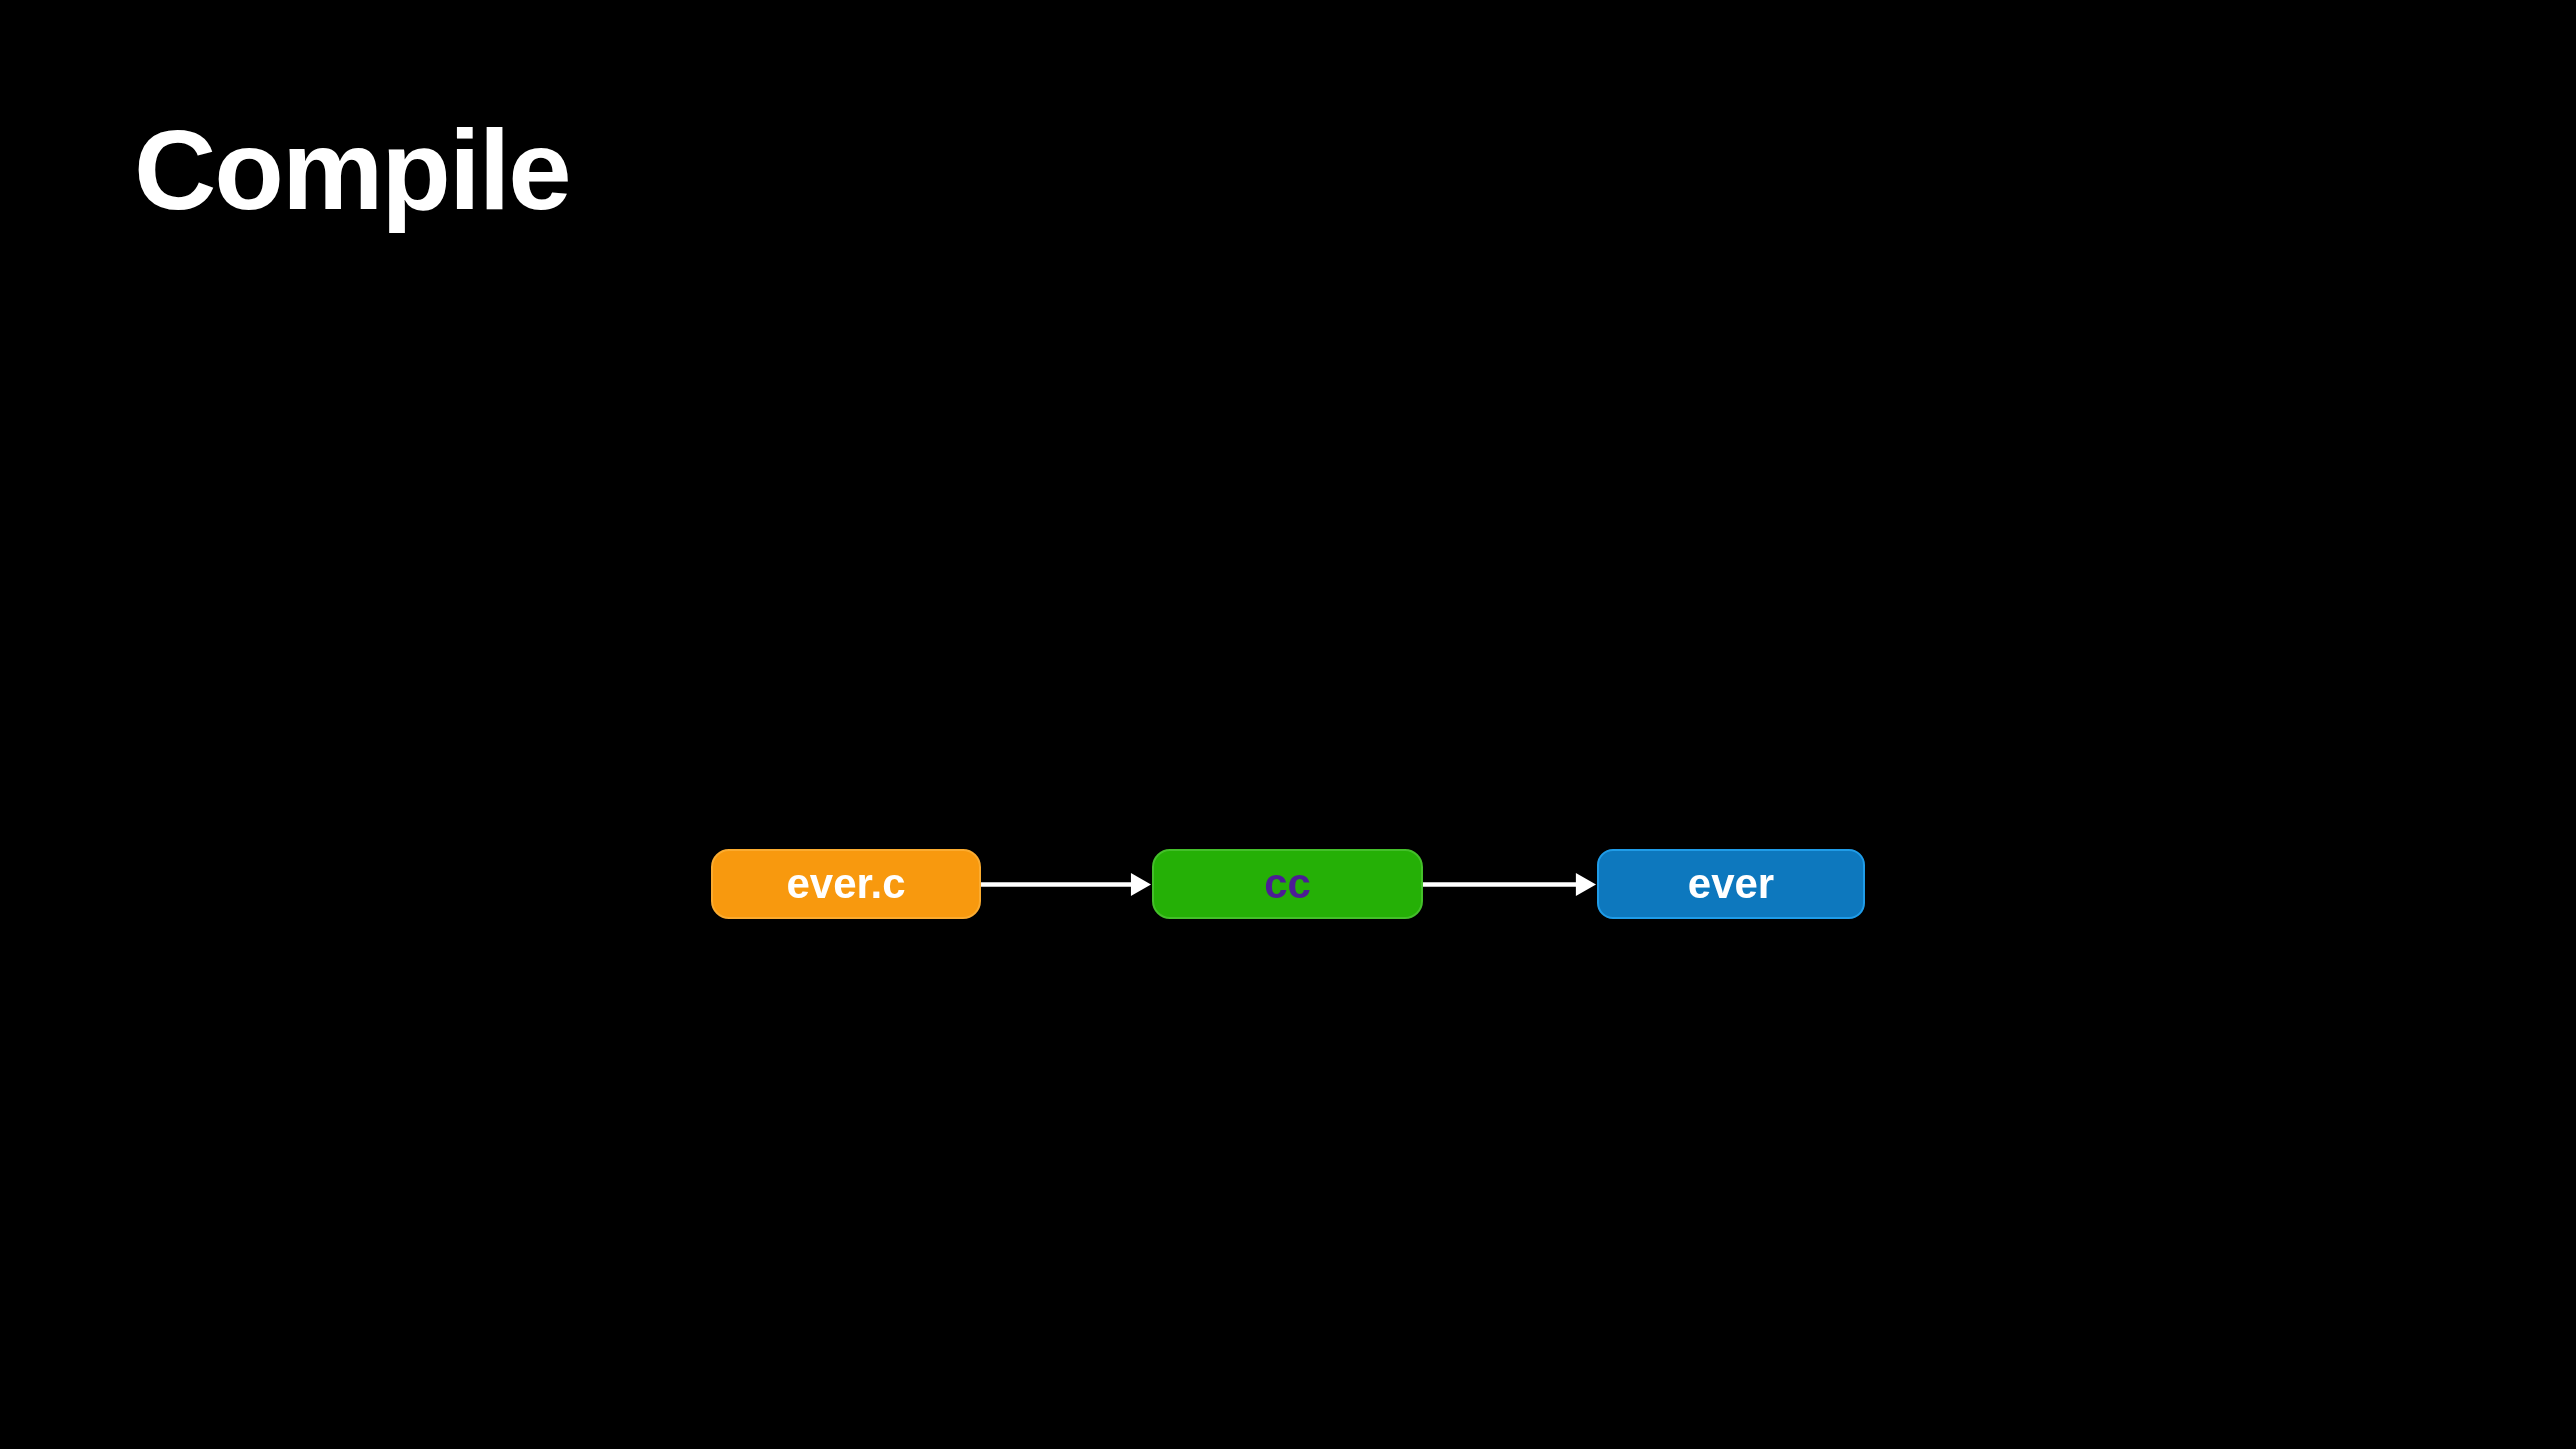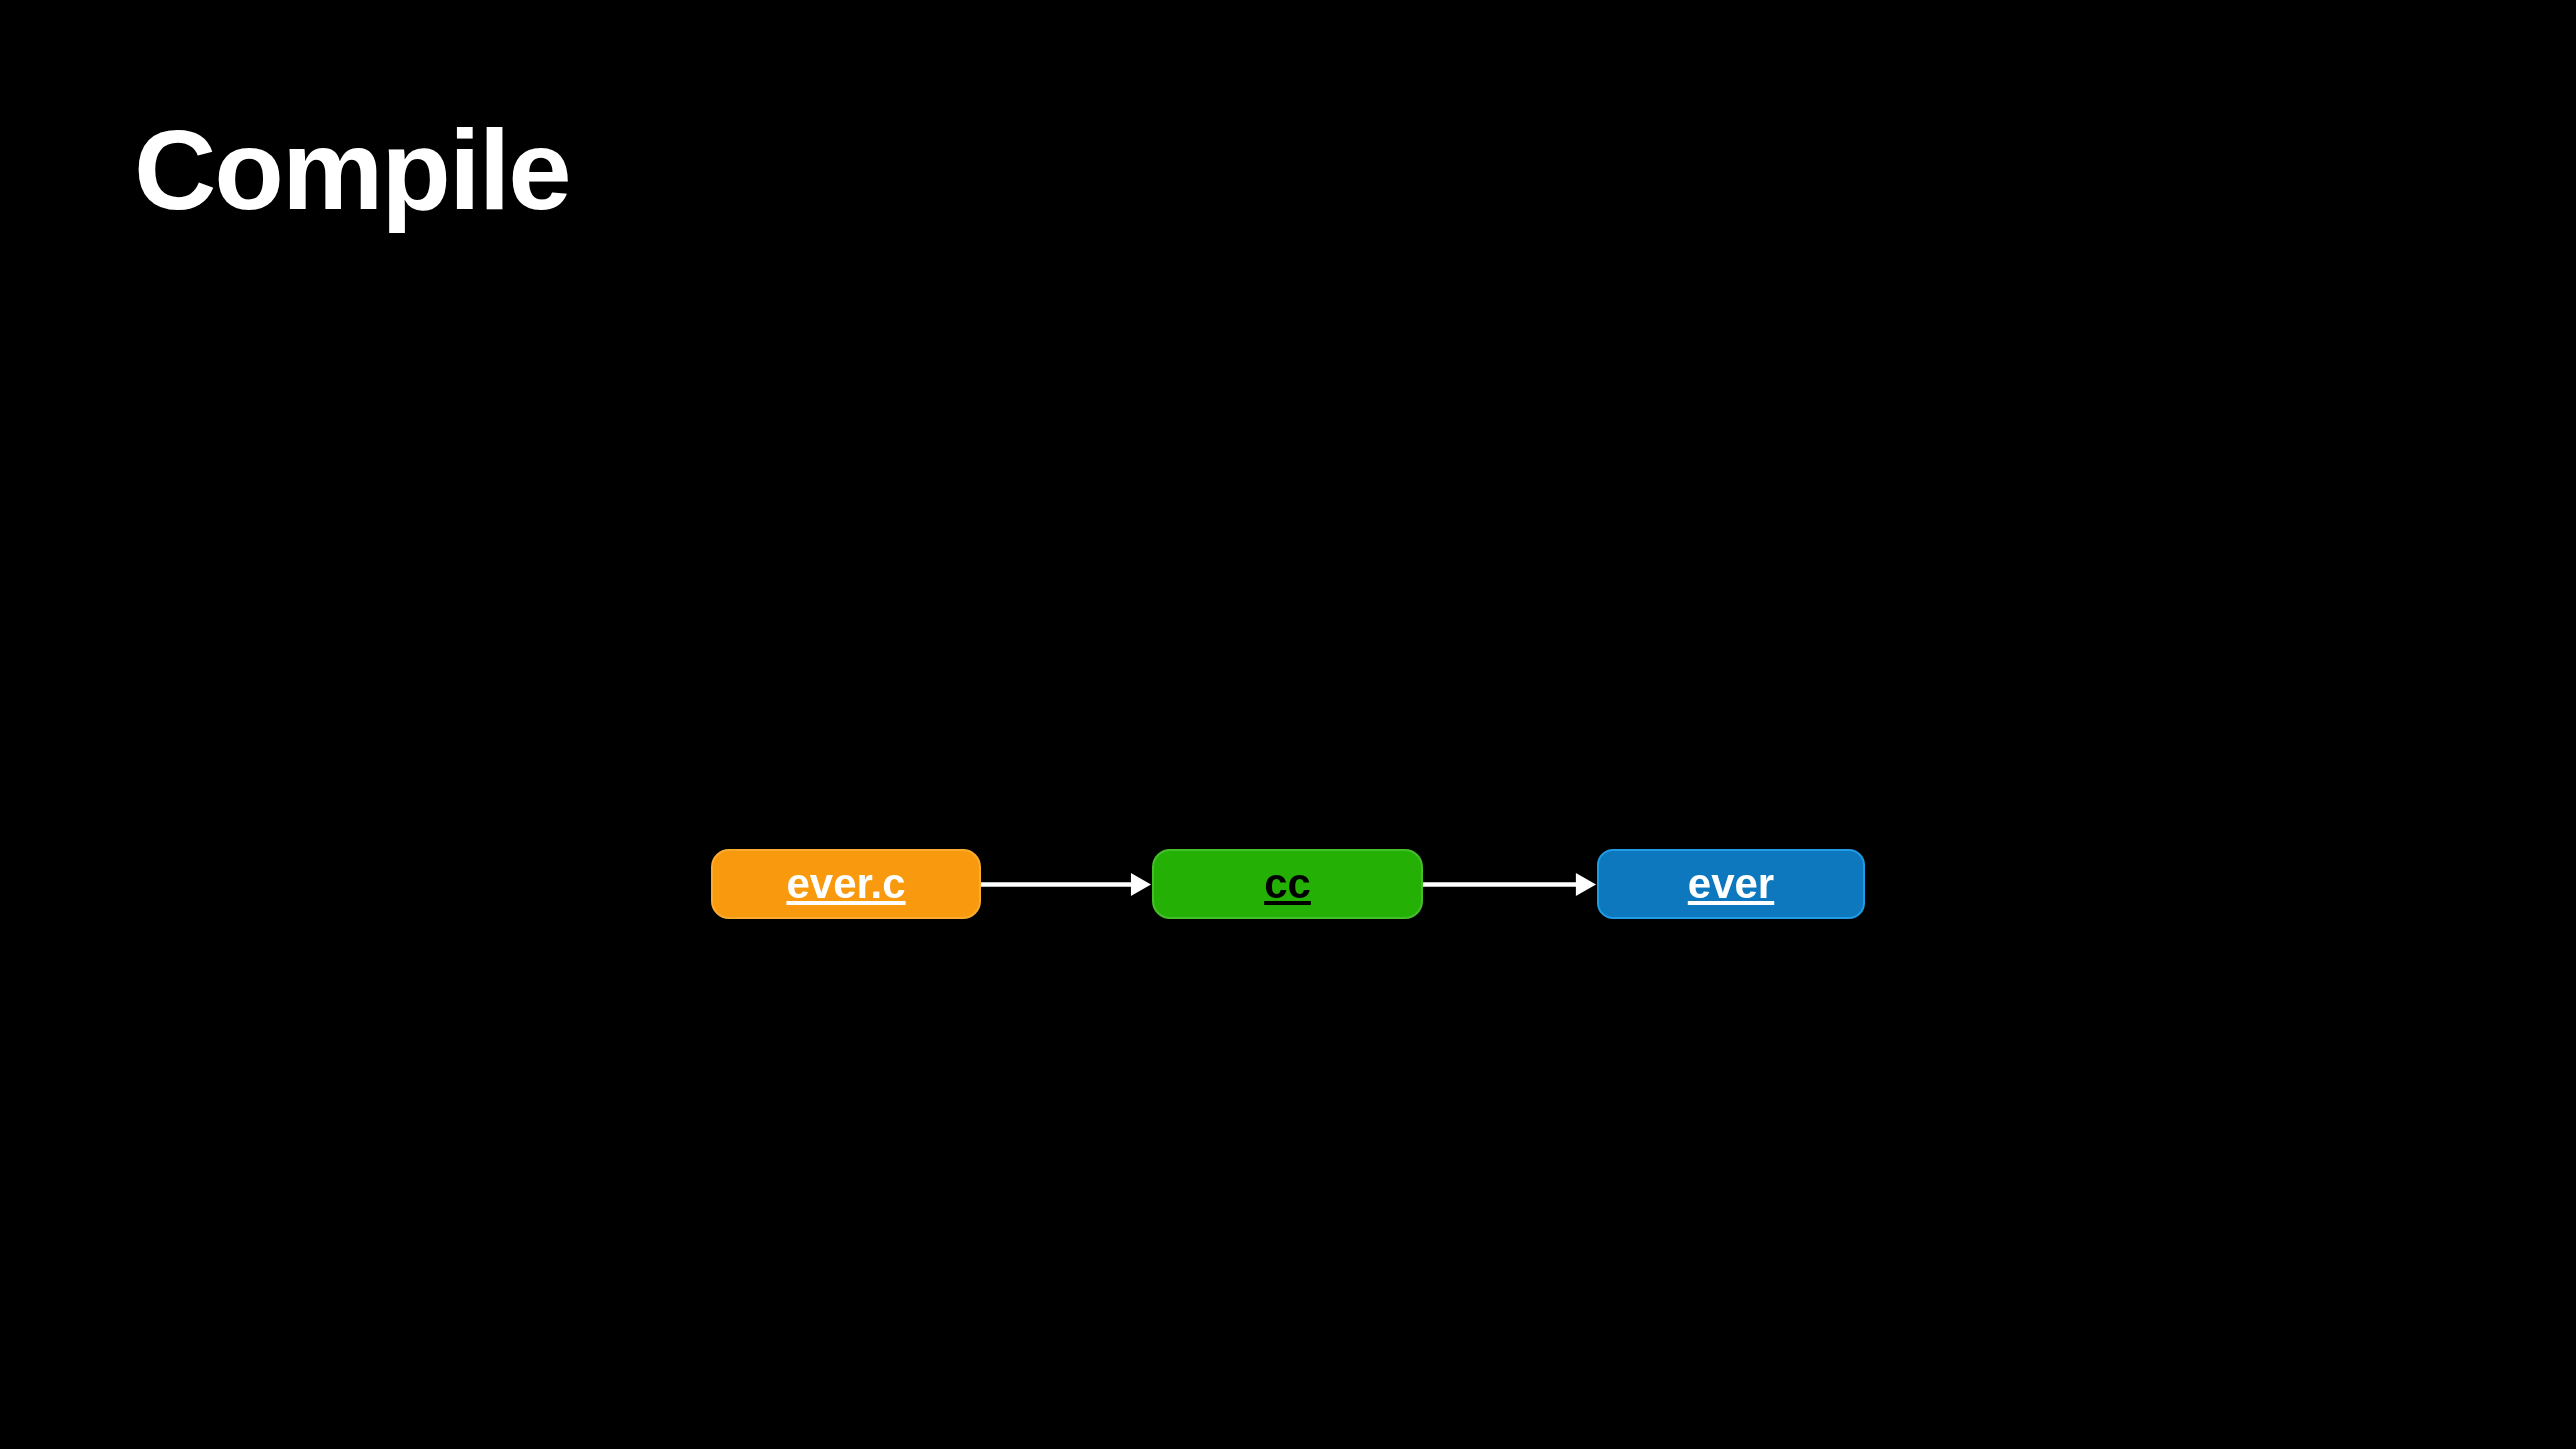--- a/index.html
+++ b/index.html
@@ -40,21 +40,20 @@
     box-sizing: border-box;
     border: 2px solid transparent;
     border-radius: 18px;
     display: flex;
     align-items: center;
     justify-content: center;
     color: #ffffff;
     font-size: 42px;
     font-weight: 700;
     white-space: nowrap;
-    text-decoration: underline;
   }
   #node-0 { left: 711px; width: 270px; }
   #node-1 { left: 1152px; width: 271px; }
   #node-2 { left: 1597px; width: 268px; border-radius: 16px; }
   .flow-arrow {
     position: absolute;
     top: 871px;
     height: 27px;
     display: block;
   }
@@ -70,21 +69,21 @@
 
   <div class="node" id="node-0" style="background: rgb(248, 153, 14); border-color: rgb(251, 171, 47); color: rgb(255, 255, 255);">
     <span>ever.c</span>
   </div>
 
   <svg class="flow-arrow" id="arrow-0" viewBox="0 0 254 40">
     <line class="arrow-line" x1="0" y1="20" x2="228" y2="20" stroke="#ffffff" stroke-width="7"></line>
     <polygon class="arrow-head" points="224,3 254,20 224,37" fill="#ffffff"></polygon>
   </svg>
 
-  <div class="node" id="node-1" style="background: rgb(37, 176, 6); border-color: rgb(68, 191, 42); color: #000000;">
+  <div class="node" id="node-1" style="background: rgb(37, 176, 6); border-color: rgb(68, 191, 42); color: #4c1d95;">
     <span>cc</span>
   </div>
 
   <svg class="flow-arrow" id="arrow-1" viewBox="0 0 258 40">
     <line class="arrow-line" x1="0" y1="20" x2="232" y2="20" stroke="#ffffff" stroke-width="7"></line>
     <polygon class="arrow-head" points="228,3 258,20 228,37" fill="#ffffff"></polygon>
   </svg>
 
   <div class="node" id="node-2" style="background: rgb(13, 120, 190); border-color: rgb(31, 156, 232); color: rgb(255, 255, 255);">
     <span>ever</span>

